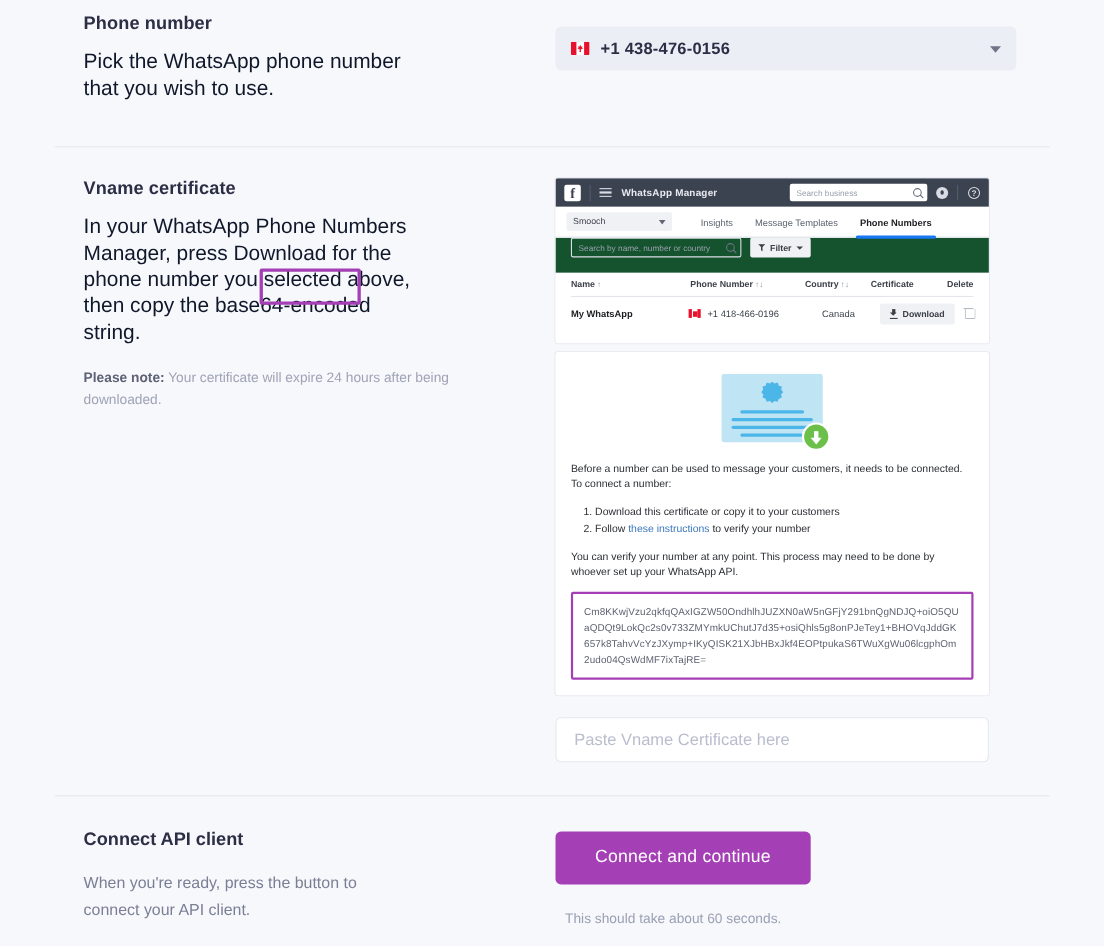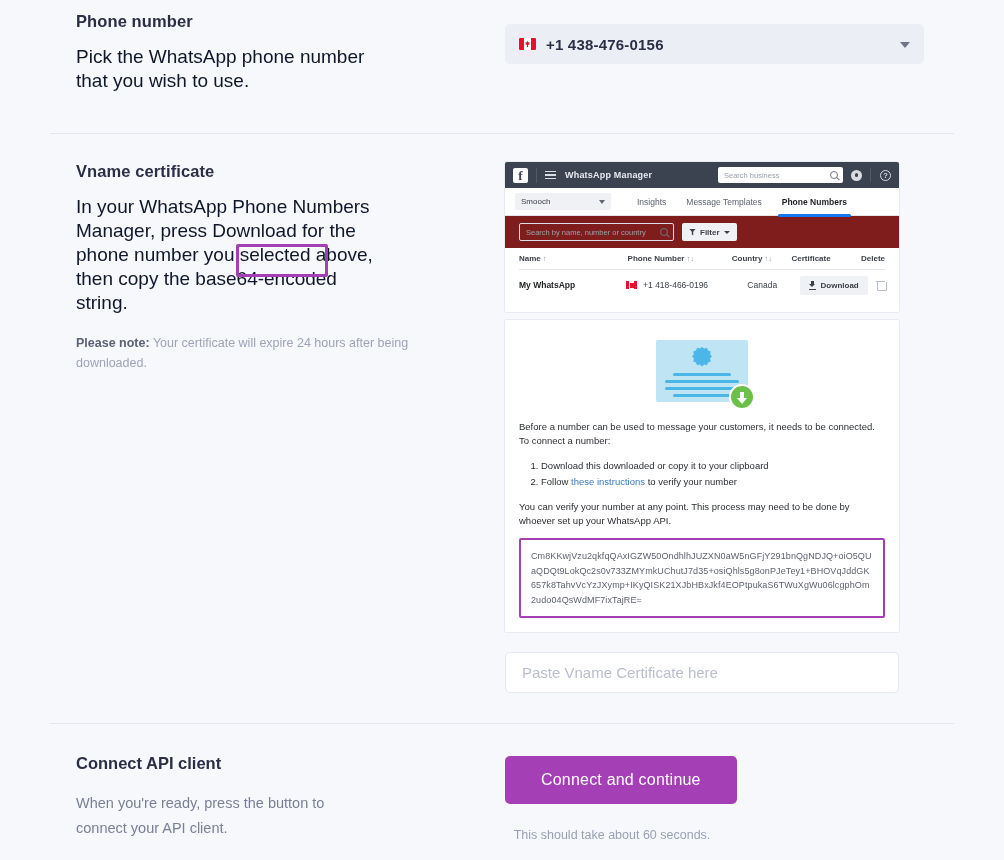--- a/index.html
+++ b/index.html
@@ -132,21 +132,21 @@
     font-size: 8.5px; color: #5c6370; padding: 0 10px; height: 28px; line-height: 28px;
     position: relative;
   }
   .wa-tab.active { color: #1c1e21; font-weight: bold; }
   .wa-tab.active::after {
     content: ""; position: absolute; left: 6px; right: 6px; bottom: -1px; height: 2.5px;
     background: #1877f2; border-radius: 2px;
   }
 
   
-  .wa-filters { height: 32px; background: #7f1d1d; display: flex; align-items: center; padding: 0 14px; }
+  .wa-filters { height: 32px; background: #14532d; display: flex; padding: 0 14px; }
   .wa-inp {
     width: 155px; height: 18px; border: 1px solid #dcdfe6; border-radius: 2px;
     display: flex; align-items: center; padding: 0 4px 0 6px; font-size: 7.5px; color: #9aa0ae;
   }
   .wa-filter-btn {
     margin-left: 8px; height: 18px; background: #f0f1f5; border-radius: 2px;
     display: flex; align-items: center; gap: 4px; padding: 0 7px;
     font-size: 8px; color: #3c4149; font-weight: bold;
   }
   .funnel {
@@ -388,21 +388,21 @@
             <span class="cert-line l2"></span>
             <span class="cert-line l3"></span>
             <span class="cert-line l4"></span>
           </div>
           <span class="dl-badge"></span>
         </div>
 
         <p class="body-txt">Before a number can be used to message your customers, it needs to be connected. To connect a number:</p>
 
         <ol class="olist">
-          <li><span>Download this downloaded or copy it to your clipboard</span></li>
+          <li><span>Download this certificate or copy it to your customers</span></li>
           <li><span>Follow </span><a class="link-blue">these instructions</a><span> to verify your number</span></li>
         </ol>
 
         <p class="body-txt">You can verify your number at any point. This process may need to be done by whoever set up your WhatsApp API.</p>
 
         <div class="cert-string-box">
           <div class="cert-string">Cm8KKwjVzu2qkfqQAxIGZW50OndhlhJUZXN0aW5nGFjY291bnQgNDJQ+oiO5QUaQDQt9LokQc2s0v733ZMYmkUChutJ7d35+osiQhls5g8onPJeTey1+BHOVqJddGK657k8TahvVcYzJXymp+IKyQISK21XJbHBxJkf4EOPtpukaS6TWuXgWu06lcgphOm2udo04QsWdMF7ixTajRE=</div>
         </div>
       </div>
 

